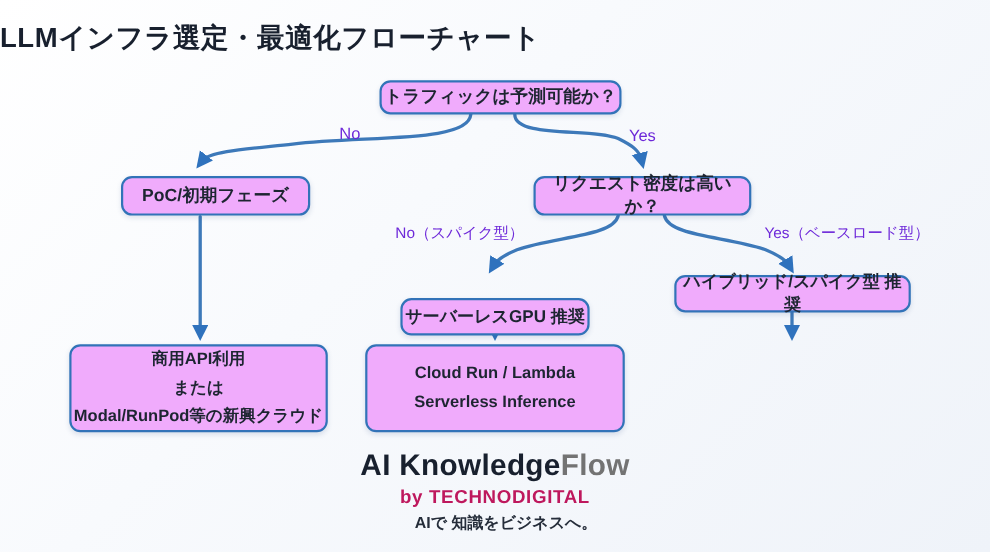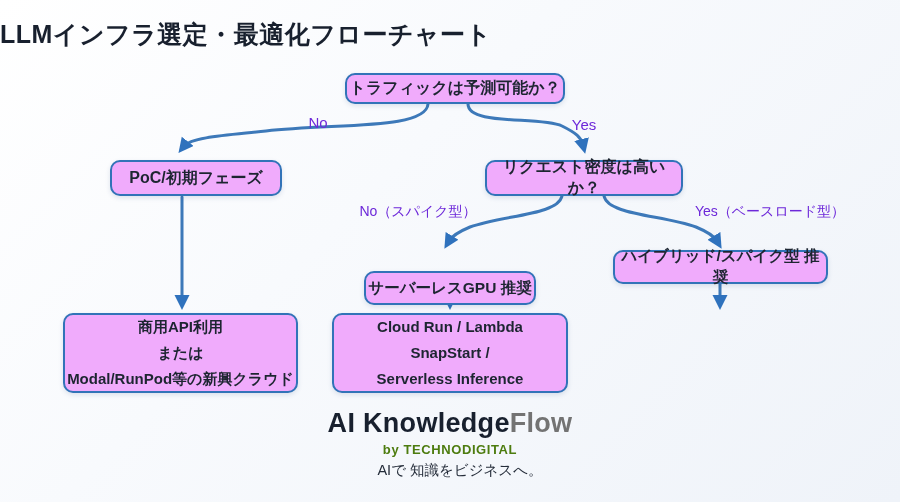--- a/index.html
+++ b/index.html
@@ -31,22 +31,22 @@
 
   .edge-label {
     position:absolute; font-weight:400; font-size:15px; color:#6d28d9;
     transform:translate(-50%,-50%); white-space:nowrap;
   }
   .edge-label.small { font-size:14px; }
 
   .footer { position:absolute; left:0; top:408px; width:900px; text-align:center; }
   .brand { font-size:27px; font-weight:800; letter-spacing:0.3px; color:#18202e; }
   .brand .flow { color:#737373; }
-  .byline { margin-top:3px; font-size:13px; font-weight:800; letter-spacing:0.6px; color:#4d7c0f; }
-  .tagline { margin-top:4px; font-size:14.5px; font-weight:400; color:#252d3a;padding-left:20px; }
+  .byline { margin-top:3px; font-size:17px; font-weight:800; letter-spacing:0.6px; color:#be185d; }
+  .tagline { margin-top:4px; font-size:14.5px; font-weight:700; color:#252d3a;padding-left:20px; }
 </style>
 </head>
 <body>
 
 <div class="stage">
 
   <svg class="connectors" viewBox="0 0 900 502" fill="none">
     <defs>
       <marker id="arw" markerWidth="6" markerHeight="6" refX="2" refY="2.5" orient="auto">
         <path d="M0,0 L5,2.5 L0,5 z" fill="#2f72bd"></path>
@@ -84,21 +84,20 @@
   <div class="node r" style="left:613px; top:250px; width:215px; height:34px;">ハイブリッド/スパイク型 推奨</div>
 
   <div class="node res" style="left:63px; top:313px; width:235px; height:80px;">
     <span>商用API利用</span>
     <span>または</span>
     <span>Modal/RunPod等の新興クラウド</span>
   </div>
 
   <div class="node res" style="left:332px; top:313px; width:236px; height:80px;">
     <span>Cloud Run / Lambda</span>
-    <span>SnapStart /</span>
     <span>Serverless Inference</span>
   </div>
 
 
   <div class="footer">
     <div class="brand">
       <span>AI Knowledge</span><span class="flow">Flow</span>
     </div>
     <div class="byline">by TECHNODIGITAL</div>
     <div class="tagline">AIで 知識をビジネスへ。</div>

